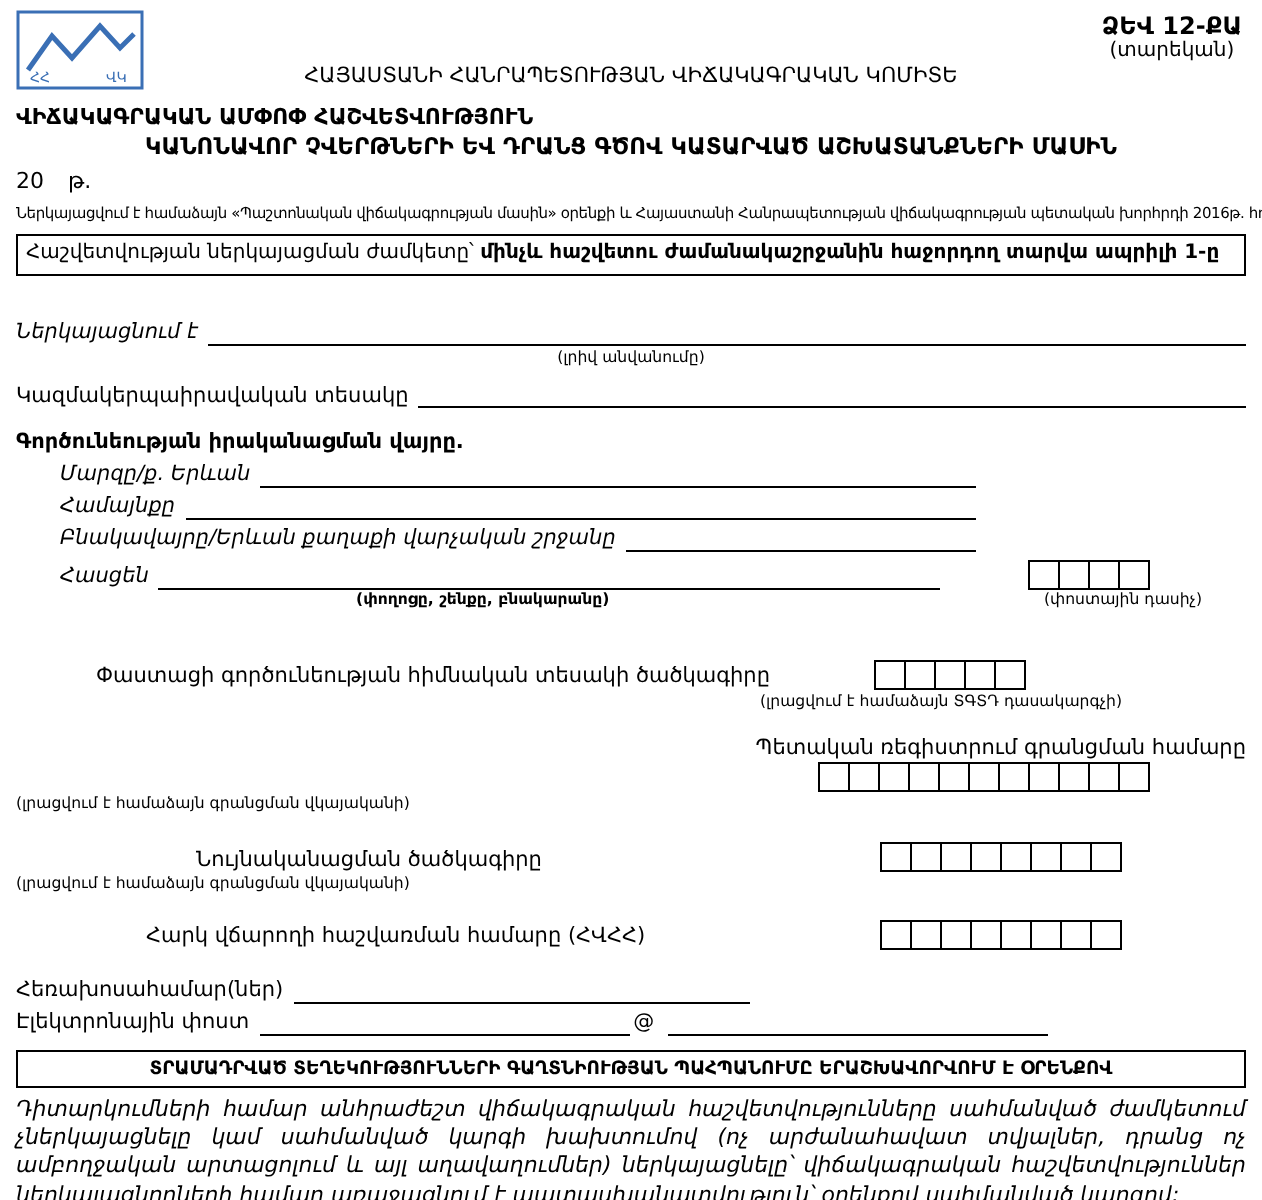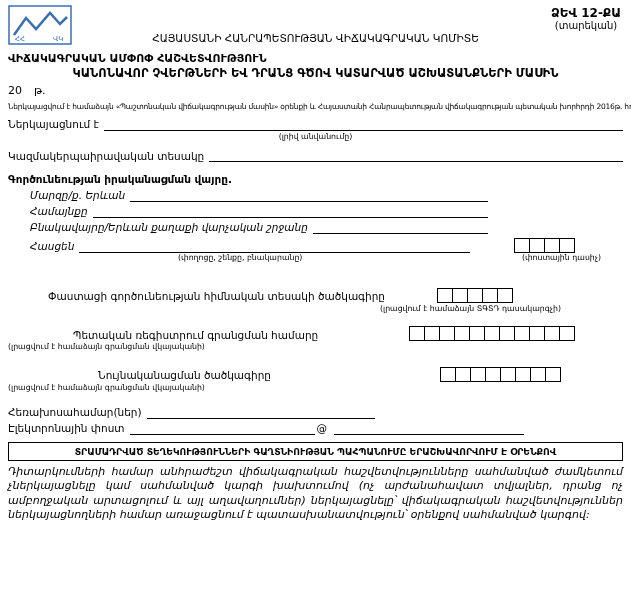--- a/index.html
+++ b/index.html
@@ -20,35 +20,35 @@
   .legal{font-size:7.5px;letter-spacing:-0.2px;margin-top:5px;text-align:center;white-space:nowrap;}
   .deadline{border:1px solid #000;margin-top:6px;padding:3px 4px 4px;font-size:10px;}
   .deadline b{font-weight:bold;}
   .row{display:flex;align-items:flex-end;font-size:10.5px;}
   .lbl{white-space:nowrap;}
   .fill{flex:1;border-bottom:1px solid #000;height:12px;margin-left:5px;}
   .hint{font-size:7.8px;}
   .boxes{display:flex;margin-left:auto;}
   .bx{width:16px;height:15px;border:1px solid #000;box-sizing:border-box;
       margin-left:-1px;background:#fff;flex:none;}
-  .r-presenter{margin-top:7px;}
+  .r-presenter{margin-top:22px;font-style:italic;}
   .hint-center{text-align:center;font-size:7.8px;margin-top:1px;}
   .r-legaltype{margin-top:8px;}
   .loc-h{margin-top:11px;font-weight:bold;font-size:10.5px;}
   .r-loc{margin:3px 135px 0 22px;font-style:italic;}
   .r-addr{margin:4px 48px 0 22px;font-style:italic;}
   .r-addr .fill{margin-right:45px;}
   .addr-hints{display:flex;font-size:7.8px;margin-top:0;}
-  .addr-hints .h1{margin-left:170px;}
+  .addr-hints .h1{margin-left:170px;font-weight:bold;}
   .addr-hints .h2{margin-left:auto;margin-right:22px;}
   .r-activity{margin-top:26px;}
   .r-activity .lbl{margin-left:40px;}
   .r-activity .boxes{margin-right:110px;}
   .h-activity{text-align:right;margin-right:62px;margin-top:1px;}
-  .r-register{margin-top:13px;}
+  .r-register{margin-top:13px;flex-direction:column;}
   .r-register .lbl{margin-left:65px;}
   .r-register .boxes{margin-right:48px;}
   .h-right{text-align:left;margin-right:48px;margin-top:1px;}
   .r-id{margin-top:15px;gap:34px;}
   .r-id .lbl{margin-left:90px;}
   .r-id .boxes{margin-right:62px;}
   .r-tin{margin-top:13px;}
   .r-tin .lbl{margin-left:65px;}
   .r-tin .boxes{margin-right:62px;}
   .r-phone{margin-top:14px;}
@@ -79,20 +79,21 @@
       <div class="code">ՁԵՎ 12-ՔԱ</div>
       <div class="period">(տարեկան)</div>
     </div>
     <div class="committee">ՀԱՅԱՍՏԱՆԻ ՀԱՆՐԱՊԵՏՈՒԹՅԱՆ ՎԻՃԱԿԱԳՐԱԿԱՆ ԿՈՄԻՏԵ</div>
     <div class="kind">ՎԻՃԱԿԱԳՐԱԿԱՆ ԱՄՓՈՓ ՀԱՇՎԵՏՎՈՒԹՅՈՒՆ</div>
     <div class="ftitle">ԿԱՆՈՆԱՎՈՐ ՉՎԵՐԹՆԵՐԻ ԵՎ ԴՐԱՆՑ ԳԾՈՎ ԿԱՏԱՐՎԱԾ ԱՇԽԱՏԱՆՔՆԵՐԻ ՄԱՍԻՆ</div>
     <div class="year"><span>20</span><span class="gap"></span><span>թ.</span></div>
     <div class="legal">Ներկայացվում է համաձայն «Պաշտոնական վիճակագրության մասին» օրենքի և Հայաստանի Հանրապետության վիճակագրության պետական խորհրդի 2016թ. հունիսի 20-ի թիվ 05-Ն որոշման:</div>
   </div>
 
+  <div class="deadline"><span>Հաշվետվության ներկայացման ժամկետը՝</span> <b>մինչև հաշվետու ժամանակաշրջանին հաջորդող տարվա ապրիլի 1-ը</b></div>
 
   <div class="row r-presenter">
     <span class="lbl">Ներկայացնում է</span>
     <span class="fill"></span>
   </div>
   <div class="hint-center">(լրիվ անվանումը)</div>
 
   <div class="row r-legaltype">
     <span class="lbl">Կազմակերպաիրավական տեսակը</span>
     <span class="fill"></span>
@@ -165,20 +166,33 @@
         <span class="bx"></span>
         <span class="bx"></span>
         <span class="bx"></span>
         <span class="bx"></span>
         <span class="bx"></span>
         <span class="bx"></span>
       </span>
   </div>
   <div class="hint h-right">(լրացվում է համաձայն գրանցման վկայականի)</div>
 
+  <div class="row r-tin">
+    <span class="lbl">Հարկ վճարողի հաշվառման համարը (ՀՎՀՀ)</span>
+    <span class="boxes">
+        <span class="bx"></span>
+        <span class="bx"></span>
+        <span class="bx"></span>
+        <span class="bx"></span>
+        <span class="bx"></span>
+        <span class="bx"></span>
+        <span class="bx"></span>
+        <span class="bx"></span>
+      </span>
+  </div>
 
   <div class="row r-phone">
     <span class="lbl">Հեռախոսահամար(ներ)</span>
     <span class="fill"></span>
   </div>
   <div class="row r-email">
     <span class="lbl">Էլեկտրոնային փոստ</span>
     <span class="fl"></span>
     <span class="at">@</span>
     <span class="fl fl2"></span>

